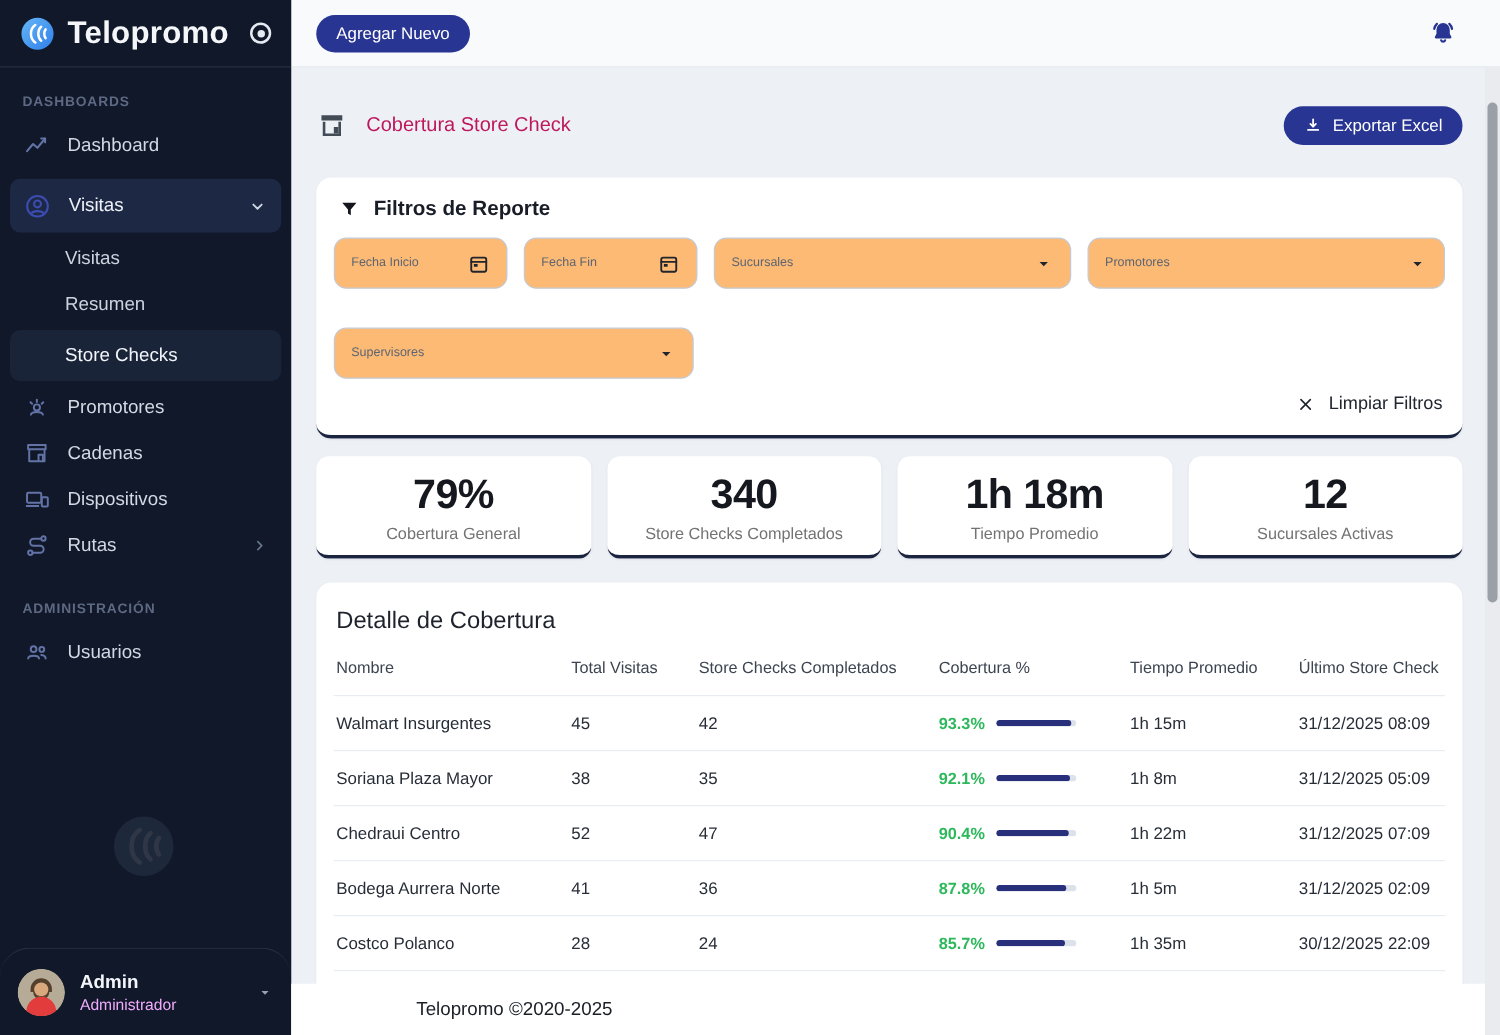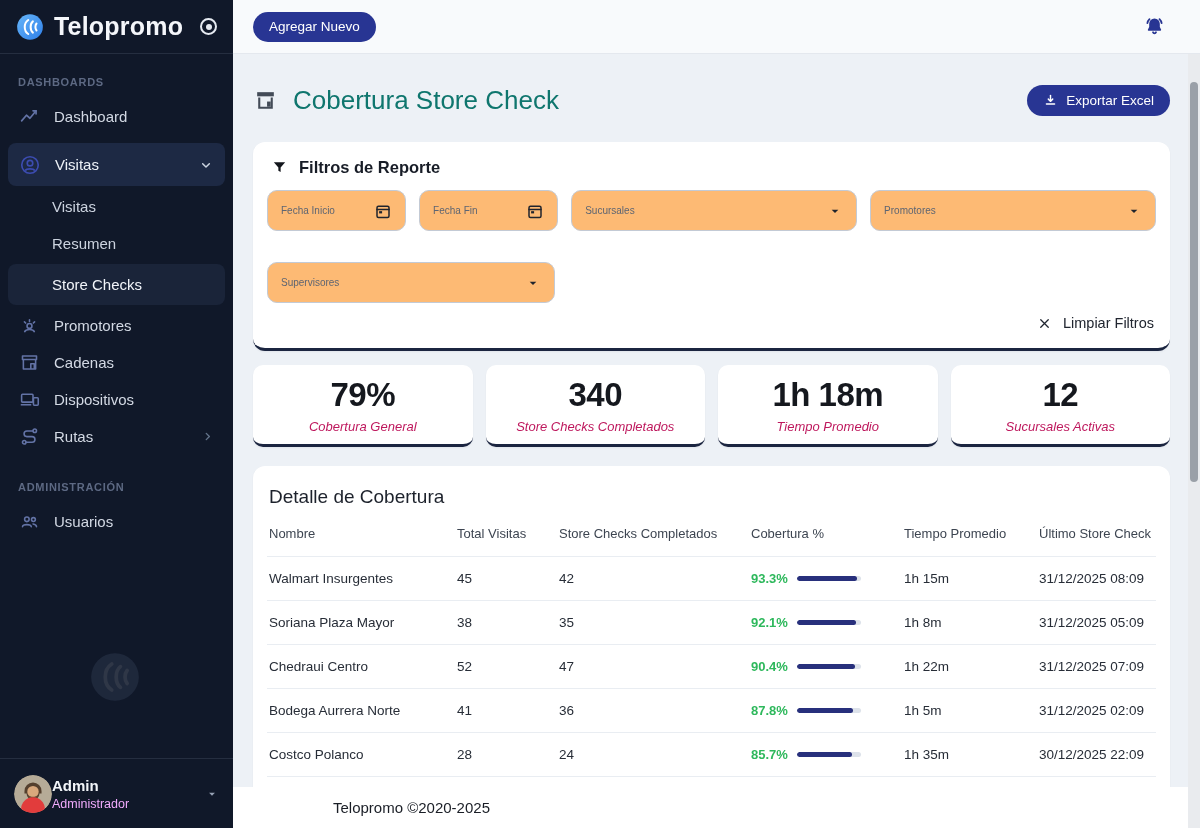--- a/index.html
+++ b/index.html
@@ -17,52 +17,52 @@
   .sb-section { font-size:11px; font-weight:700; letter-spacing:.7px; color:#5d6983; padding:0 18px; margin:12px 0 10px; }
   .sb-item { height:37px; display:flex; align-items:center; gap:14px; padding:0 18px; font-size:15px; color:#d3d9e4; cursor:pointer; }
   .sb-item .ico { width:22px; color:#6373a6; flex:0 0 auto; display:flex; align-items:center; justify-content:center; }
   .sb-parent { margin:8px 8px 2px; padding:0 11px; height:43px; border-radius:8px; background:#1d2944; color:#eef2f8; }
   .sb-parent .ico { color:#3c4cb0; }
   .sb-parent .chev { margin-left:auto; color:#cdd5e2; }
   .sb-sub { height:37px; display:flex; align-items:center; padding:0 18px 0 52px; font-size:15px; color:#ccd3df; cursor:pointer; }
   .sb-sub.active { margin:2px 8px; padding-left:44px; height:41px; border-radius:8px; background:#1a2439; color:#f2f5fa; }
   .sb-item .chev-r { margin-left:auto; color:#64748b; }
   .sb-watermark { position:absolute; left:89px; top:597px; opacity:.16; filter:grayscale(.4); }
-  .sb-user { flex:0 0 auto; height:70px; border-top:1px solid rgba(148,163,184,.16); display:flex; align-items:center; padding:0 14px; cursor:pointer; }
+  .sb-user { flex:0 0 auto; height:70px; border-top:1px solid rgba(148,163,184,.16); display:flex; align-items:center; gap:12px; padding:0 14px; cursor:pointer;border-radius:24px; }
   .avatar { width:38px; height:38px; border-radius:50%; overflow:hidden; flex:0 0 auto; }
   .user-name { font-size:15px; font-weight:600; color:#f2f5f9; margin-bottom:3px; }
   .user-role { font-size:12.5px; color:#f0abfc; }
   .user-caret { margin-left:auto; color:#97a2b5; }
 
   
   .main { position:absolute; left:233px; right:0; top:0; bottom:0; }
   .topbar { height:54px; background:#f8fafc; border-bottom:1px solid #e4e8ee; display:flex; align-items:center; padding:0 20px; }
   .btn-primary { background:#283593; color:#fff; border:none; height:30px; border-radius:16px; padding:0 16px; font-size:13.5px; font-family:inherit; display:inline-flex; align-items:center; gap:8px; cursor:pointer; }
   .bell { margin-left:auto; color:#283593; cursor:pointer; margin-right:14px; }
 
   .content { padding:0 30px 0 20px; }
   .page-head { display:flex; align-items:center; gap:15px; margin-top:31px; }
   .title-icon { color:#434b57; }
-  .page-title { font-size:26px; font-weight:500; color:#0f766e; }
+  .page-title { font-size:16px; font-weight:500; color:#be185d; }
   .page-head .btn-primary { margin-left:auto; height:31px; }
 
   .filter-card { background:#fff; border-radius:12px; margin-top:26px; height:209px; padding:16px 14px 12px; border-bottom:3px solid #1b2540; position:relative; box-shadow:0 1px 2px rgba(16,24,40,.05); }
   .filter-head { display:flex; align-items:center; gap:11px; font-size:16.5px; font-weight:700; color:#181d27; margin:0 0 13px 4px; }
   .filter-head .ico { color:#13161c; }
   .filter-row { display:flex; gap:13px; margin-bottom:31px; }
   .f-input { height:41px; border:1px solid #c3cad5; border-radius:10px; background:#fdba74; display:flex; align-items:center; padding:0 13px; font-size:10px; color:#5d6572; cursor:pointer; }
   .w-sm { width:140px; } .w-lg { width:288px; }
   .f-input .tail { margin-left:auto; display:flex; align-items:center; color:#20242d; }
   .caret { color:#5d646e; }
   .clear-filters { position:absolute; right:16px; bottom:17px; display:flex; align-items:center; gap:11px; font-size:14.5px; color:#20252f; cursor:pointer; }
 
   .stats-row { display:flex; gap:13px; margin-top:14px; }
   .stat-card { flex:1; background:#fff; border-radius:10px; border-bottom:3px solid #1b2540; height:82px; display:flex; flex-direction:column; align-items:center; justify-content:center; gap:5px; box-shadow:0 1px 2px rgba(16,24,40,.05); }
   .stat-value { font-size:33px; font-weight:700; color:#15181e; letter-spacing:-.5px; }
-  .stat-label { font-size:13px; color:#be185d;font-style:italic; }
+  .stat-label { font-size:13px; color:#737373; }
 
   .table-card { background:#fff; border-radius:12px 12px 0 0; margin-top:19px; padding:18px 14px 0; height:364px; box-shadow:0 1px 2px rgba(16,24,40,.05); overflow:hidden; }
   .table-title { font-size:19px; font-weight:500; color:#1d222c; margin:2px 0 18px 2px; }
   .tgrid { display:grid; grid-template-columns:188px 102px 192px 153px 135px 1fr; align-items:center; padding:0 2px; }
   .thead { font-size:13px; color:#3d4551; padding-bottom:15px; }
   .trow { font-size:13.5px; color:#272d37; height:44px; border-top:1px solid #e9edf2; }
   .pct-cell { display:flex; align-items:center; gap:9px; }
   .pct { color:#2eb85c; font-weight:700; font-size:13px; }
   .bar { width:64px; height:5px; background:#dde2ea; border-radius:3px; overflow:hidden; display:inline-block; }
   .bar i { display:block; height:100%; background:#28307c; border-radius:3px; }

